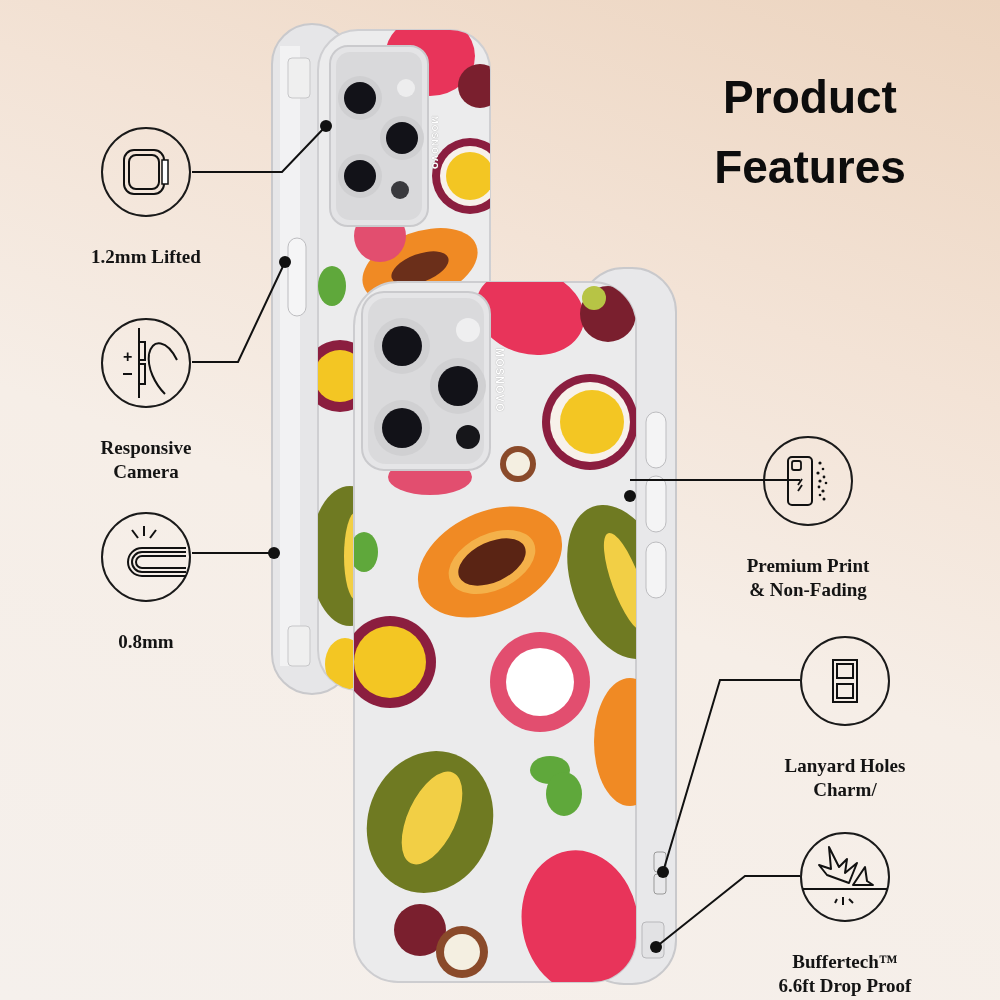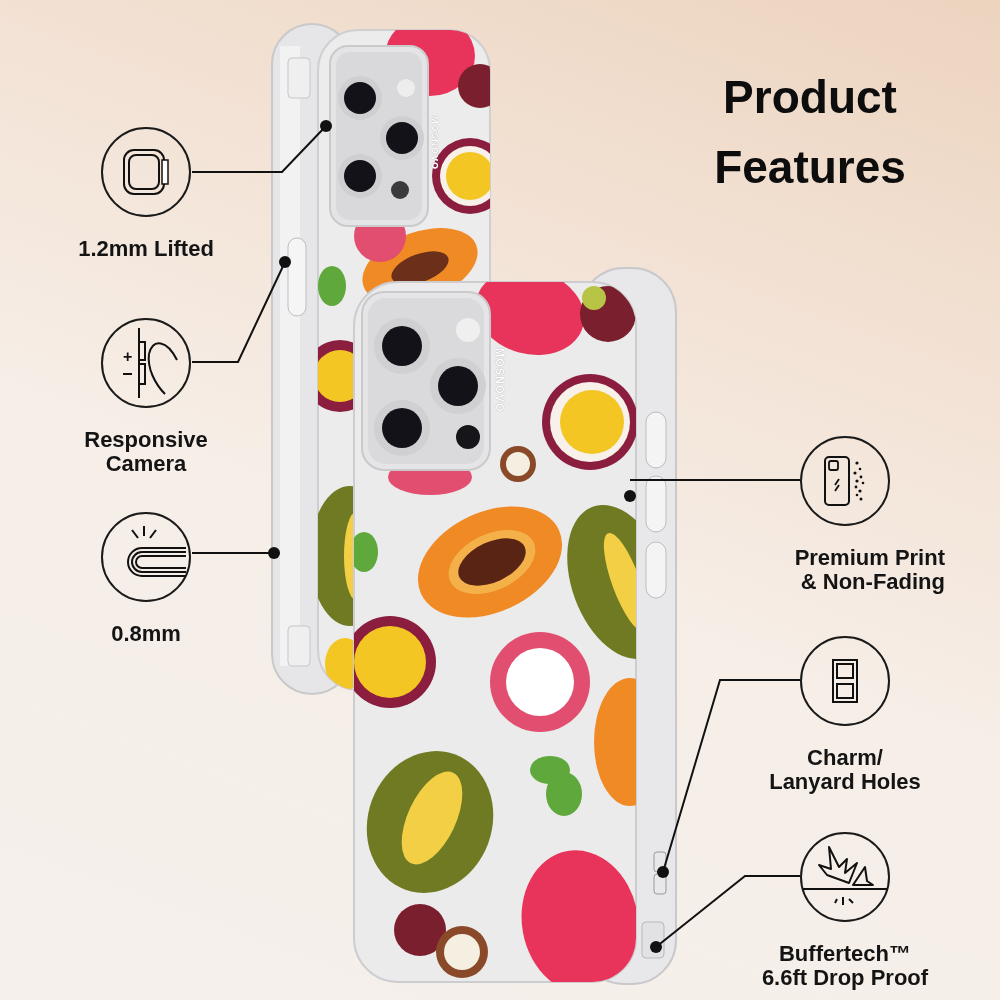--- a/index.html
+++ b/index.html
@@ -12,21 +12,21 @@
     position: absolute; left: 640px; top: 62px; width: 340px;
     text-align: center; font-weight: 700; font-size: 46px; line-height: 70px; color: #0d0d0d;
   }
   .feature { position: absolute; width: 200px; text-align: center; }
   .feature .ring {
     width: 90px; height: 90px; border: 2px solid #1a1a1a; border-radius: 50%;
     margin: 0 auto; position: relative; box-sizing: border-box;
     display: flex; align-items: center; justify-content: center; background: transparent;
   }
   .feature .label {
-    margin-top: 20px; font-weight: 700; font-size: 22px; line-height: 24px; color: #141414;
+    margin-top: 28px; font-weight: 700; font-size: 19px; line-height: 24px; color: #141414; font-family: Liberation Serif, serif;
   }
   .feature .label span { display: block; }
   svg.lines { position: absolute; left: 0; top: 0; width: 1000px; height: 1000px; pointer-events: none; z-index: 5; }
   .phone { position: absolute; }
   .brand {
     position: absolute; color: #fff; font-size: 11px; font-weight: 700; letter-spacing: 1px;
     writing-mode: vertical-rl; text-shadow: 0 0 1px #888;
   }
 </style>
 </head>
@@ -226,21 +226,21 @@
       <line x1="26" y1="8" x2="32" y2="16" stroke="#111" stroke-width="2"></line>
       <line x1="38" y1="4" x2="38" y2="14" stroke="#111" stroke-width="2"></line>
       <line x1="50" y1="8" x2="44" y2="16" stroke="#111" stroke-width="2"></line>
     </svg>
   </div>
   <div class="label">
     <span>0.8mm</span>
   </div>
 </div>
 
-<div class="feature" style="left:745px; top:436px;text-align:right;">
+<div class="feature" style="left:708px; top:436px;">
   <div class="ring">
     <svg width="60" height="60" viewBox="0 0 60 60">
       <rect x="10" y="6" width="24" height="48" rx="4" fill="none" stroke="#111" stroke-width="2"></rect>
       <rect x="14" y="10" width="9" height="9" rx="2" fill="none" stroke="#111" stroke-width="1.8"></rect>
       <line x1="20" y1="34" x2="24" y2="28" stroke="#111" stroke-width="1.8"></line>
       <line x1="20" y1="40" x2="24" y2="34" stroke="#111" stroke-width="1.8"></line>
       <g fill="#111">
         <circle cx="42" cy="12" r="1.6"></circle>
           <circle cx="45" cy="18" r="1.3"></circle>
           <circle cx="40" cy="22" r="1.6"></circle>
@@ -262,22 +262,22 @@
 
 <div class="feature" style="left:745px; top:636px;">
   <div class="ring">
     <svg width="40" height="50" viewBox="0 0 40 50">
       <rect x="8" y="4" width="24" height="42" fill="none" stroke="#111" stroke-width="2"></rect>
       <rect x="12" y="8" width="16" height="14" fill="none" stroke="#111" stroke-width="2"></rect>
       <rect x="12" y="28" width="16" height="14" fill="none" stroke="#111" stroke-width="2"></rect>
     </svg>
   </div>
   <div class="label">
+    <span>Lanyard Holes</span>
     <span>Charm/</span>
-    <span>Lanyard Holes</span>
   </div>
 </div>
 
 <div class="feature" style="left:745px; top:832px;">
   <div class="ring">
     <svg width="88" height="88" viewBox="0 0 88 88" style="position:absolute; left:-1px; top:-1px;">
       <line x1="2" y1="56" x2="86" y2="56" stroke="#111" stroke-width="2"></line>
       <path d="M26 42 L18 32 L30 36 L28 14 L38 34 L46 26 L44 40 L56 30 L48 50 Z" fill="none" stroke="#111" stroke-width="2" stroke-linejoin="round"></path>
       <path d="M52 52 L64 34 L66 48 L72 52 Z" fill="none" stroke="#111" stroke-width="2" stroke-linejoin="round"></path>
       <line x1="36" y1="66" x2="34" y2="70" stroke="#111" stroke-width="2"></line>

